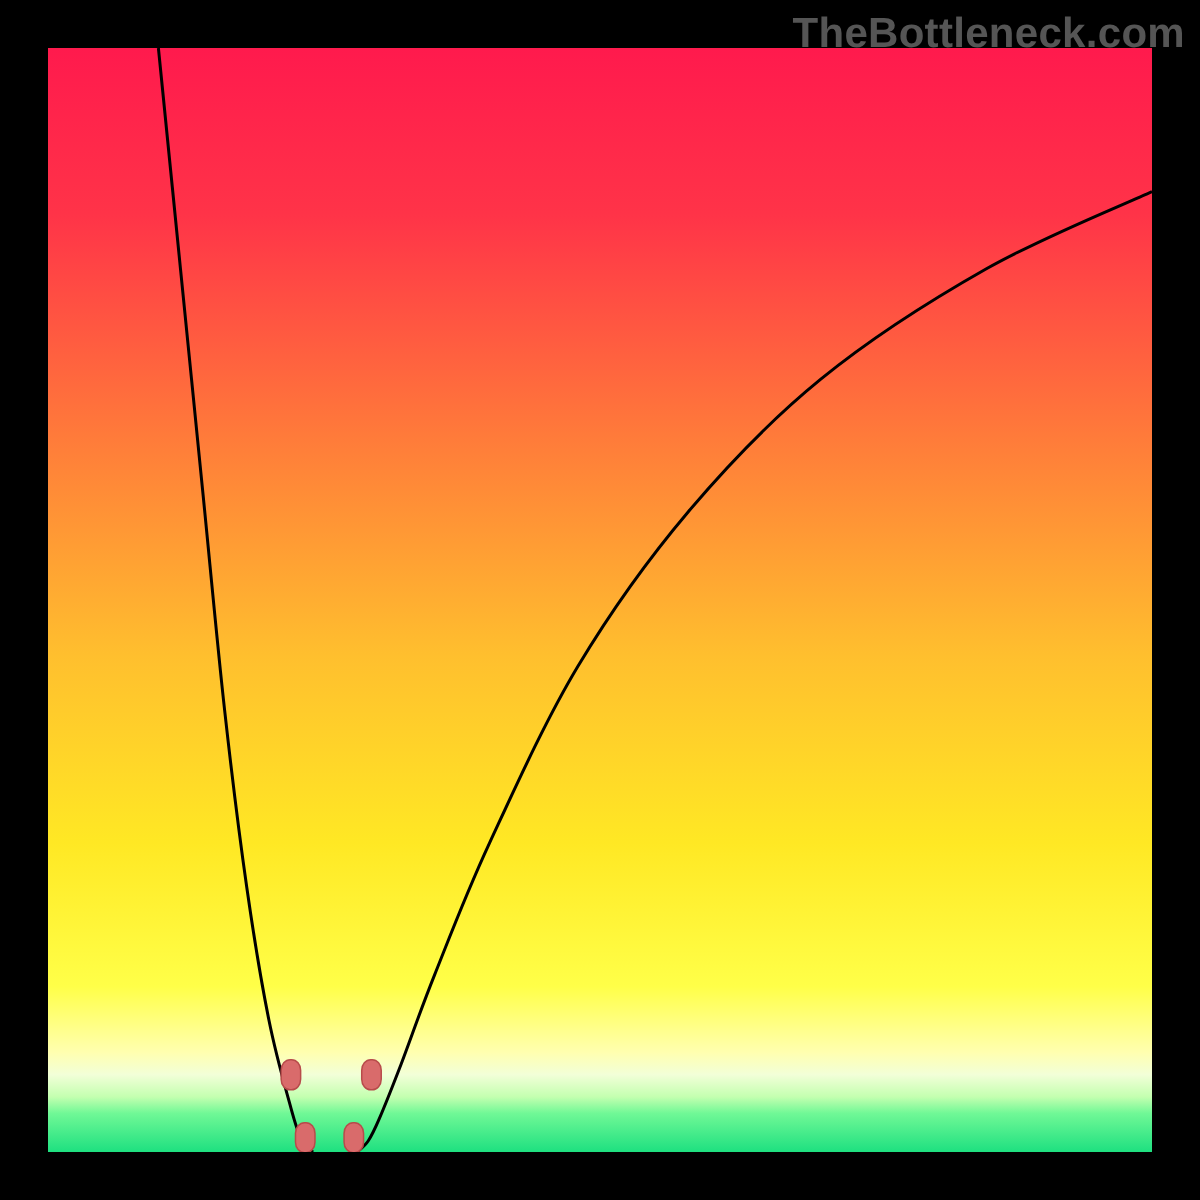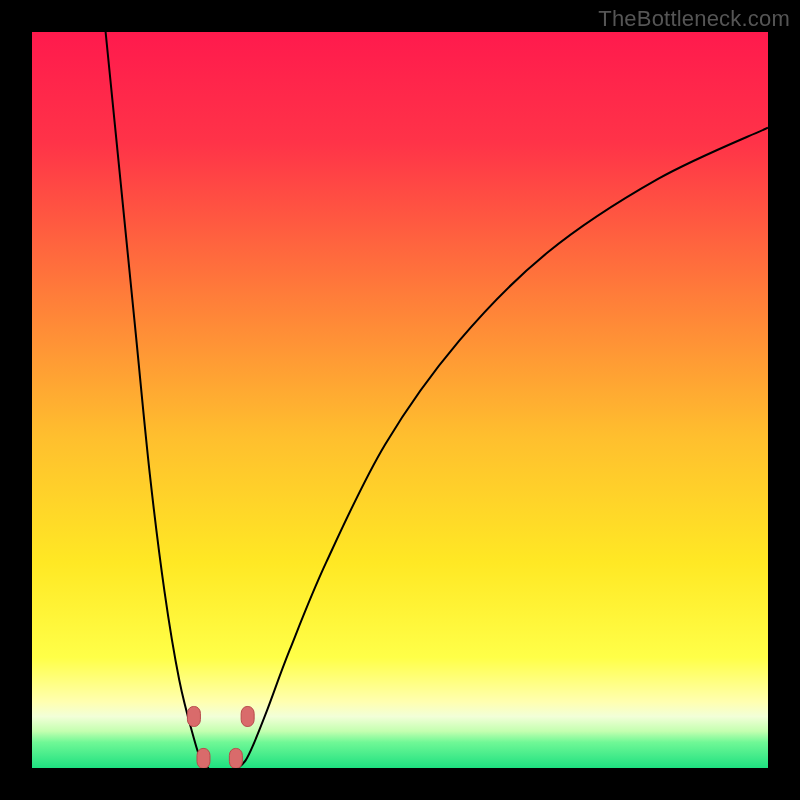--- a/index.html
+++ b/index.html
@@ -9,22 +9,22 @@
     background: #000;
     position: relative;
     font-family: Arial, sans-serif;
     overflow: hidden;
   }
   .watermark {
     position: absolute;
     top: 6px;
     right: 10px;
     color: #555;
-    font-size: 22px;
-    font-weight: 400;
+    font-size: 28px;
+    font-weight: 700;
     z-index: 5;
     letter-spacing: 0.2px;
   }
   .plot-area {
     position: absolute;
     left: 32px;
     top: 32px;
     width: 736px;
     height: 736px;
     z-index: 1;

